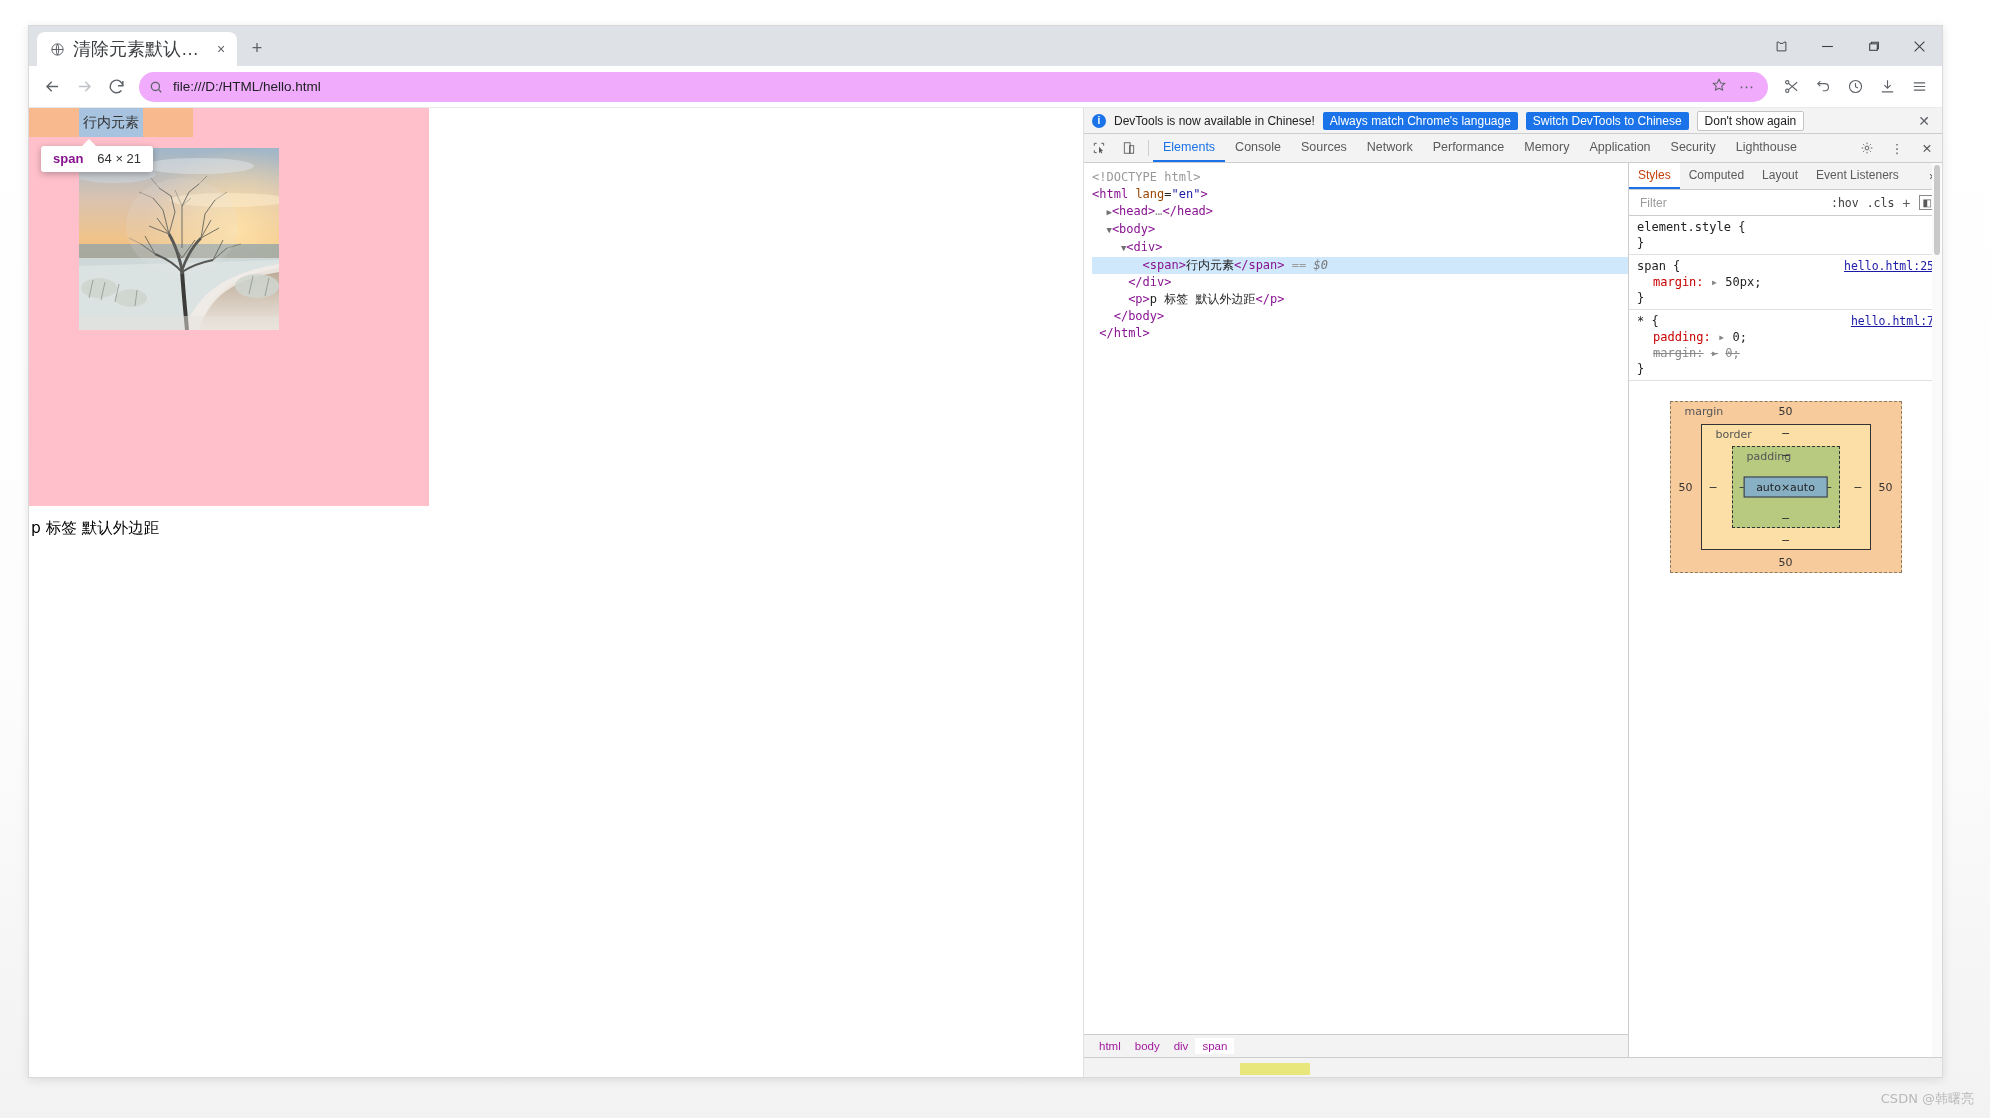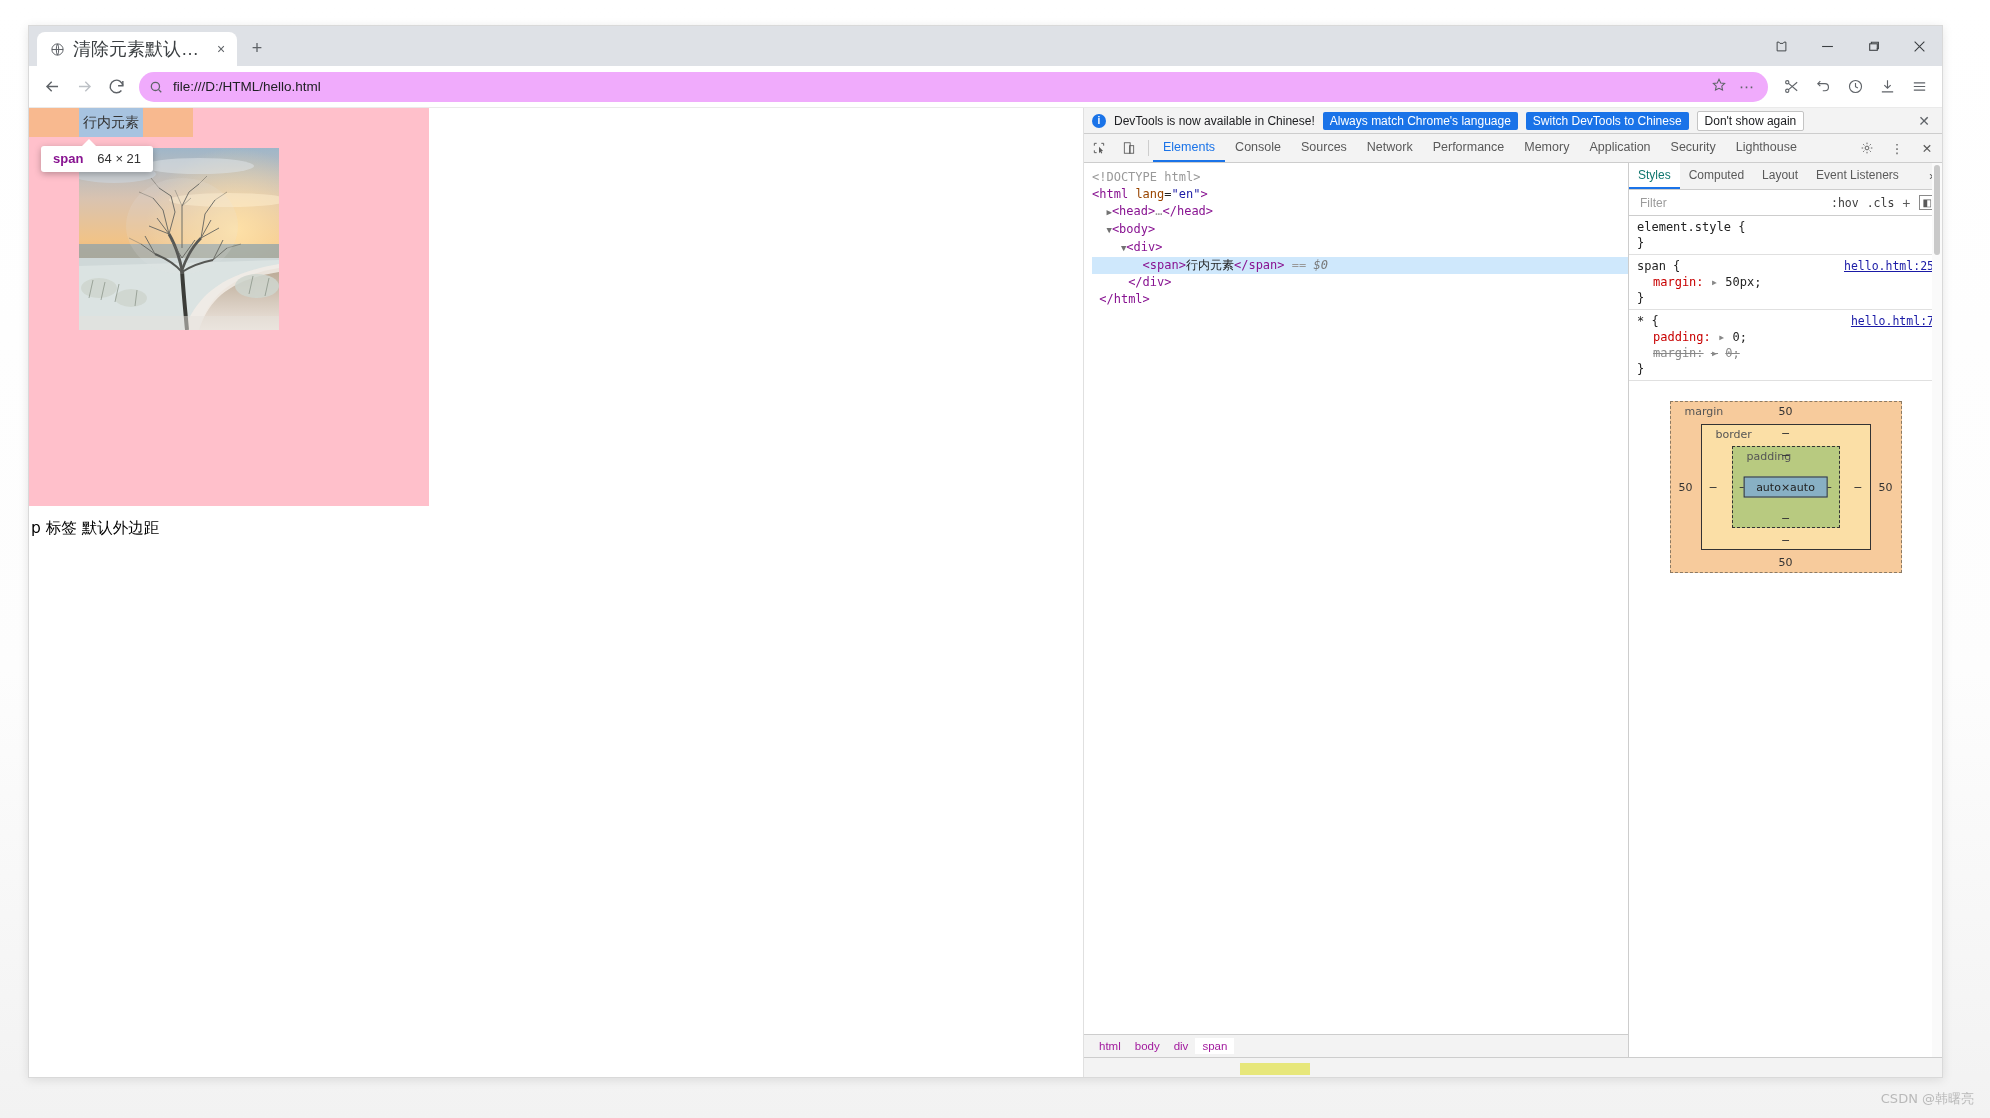--- a/index.html
+++ b/index.html
@@ -283,21 +283,21 @@
   .sp-tabs {
     height: 27px;
     border-bottom: 1px solid #cdcdcd;
     display: flex; align-items: stretch;
     font-size: 12px; background: #f3f3f3;
   }
   .sp-tab {
     display: flex; align-items: center; padding: 0 9px;
     color: #5a5a5a; border-bottom: 2px solid transparent; white-space: nowrap;
   }
-  .sp-tab.active { color: #0f766e; border-bottom-color: #1a73e8; background:#fff;}
+  .sp-tab.active { color: #c2410c; border-bottom-color: #1a73e8; background:#fff;}
   .sp-tabs-right { margin-left: auto; display: flex; align-items: center; padding-right: 6px; gap: 8px; color:#5a5a5a;}
   .sp-filterrow {
     height: 26px; border-bottom: 1px solid #cdcdcd;
     display: flex; align-items: center; gap: 8px;
     padding: 0 6px; font-size: 12px; background: #fff;
   }
   .sp-filter {
     flex: 1 1 auto; color: #9b9b9b; font-size: 12px;
     border: 1px solid transparent; padding: 2px 4px;
   }
@@ -598,20 +598,22 @@
 
           <div class="dom-pane">
             <div class="domtree">
               <div class="domline"><span class="graytxt">&lt;!DOCTYPE html&gt;</span></div>
               <div class="domline"><span class="punct">&lt;</span><span class="tagname">html</span> <span class="attrname">lang</span>=<span class="attrval">"en"</span><span class="punct">&gt;</span></div>
               <div class="domline">  <span class="arrow">▶</span><span class="punct">&lt;</span><span class="tagname">head</span><span class="punct">&gt;</span><span class="graytxt">…</span><span class="punct">&lt;/</span><span class="tagname">head</span><span class="punct">&gt;</span></div>
               <div class="domline">  <span class="arrow">▼</span><span class="punct">&lt;</span><span class="tagname">body</span><span class="punct">&gt;</span></div>
               <div class="domline">    <span class="arrow">▼</span><span class="punct">&lt;</span><span class="tagname">div</span><span class="punct">&gt;</span></div>
               <div class="domline sel">       <span class="punct">&lt;</span><span class="tagname">span</span><span class="punct">&gt;</span><span class="textnode">行内元素</span><span class="punct">&lt;/</span><span class="tagname">span</span><span class="punct">&gt;</span> <span class="graytxt">==</span> <span class="dollar">$0</span></div>
               <div class="domline">     <span class="punct">&lt;/</span><span class="tagname">div</span><span class="punct">&gt;</span></div>
+              <div class="domline">     <span class="punct">&lt;</span><span class="tagname">p</span><span class="punct">&gt;</span><span class="textnode">p 标签 默认外边距</span><span class="punct">&lt;/</span><span class="tagname">p</span><span class="punct">&gt;</span></div>
+              <div class="domline">   <span class="punct">&lt;/</span><span class="tagname">body</span><span class="punct">&gt;</span></div>
               <div class="domline"> <span class="punct">&lt;/</span><span class="tagname">html</span><span class="punct">&gt;</span></div>
             </div>
 
             <div class="crumbs">
               <span class="crumb">html</span>
               <span class="crumb">body</span>
               <span class="crumb">div</span>
               <span class="crumb active">span</span>
             </div>
           </div>

